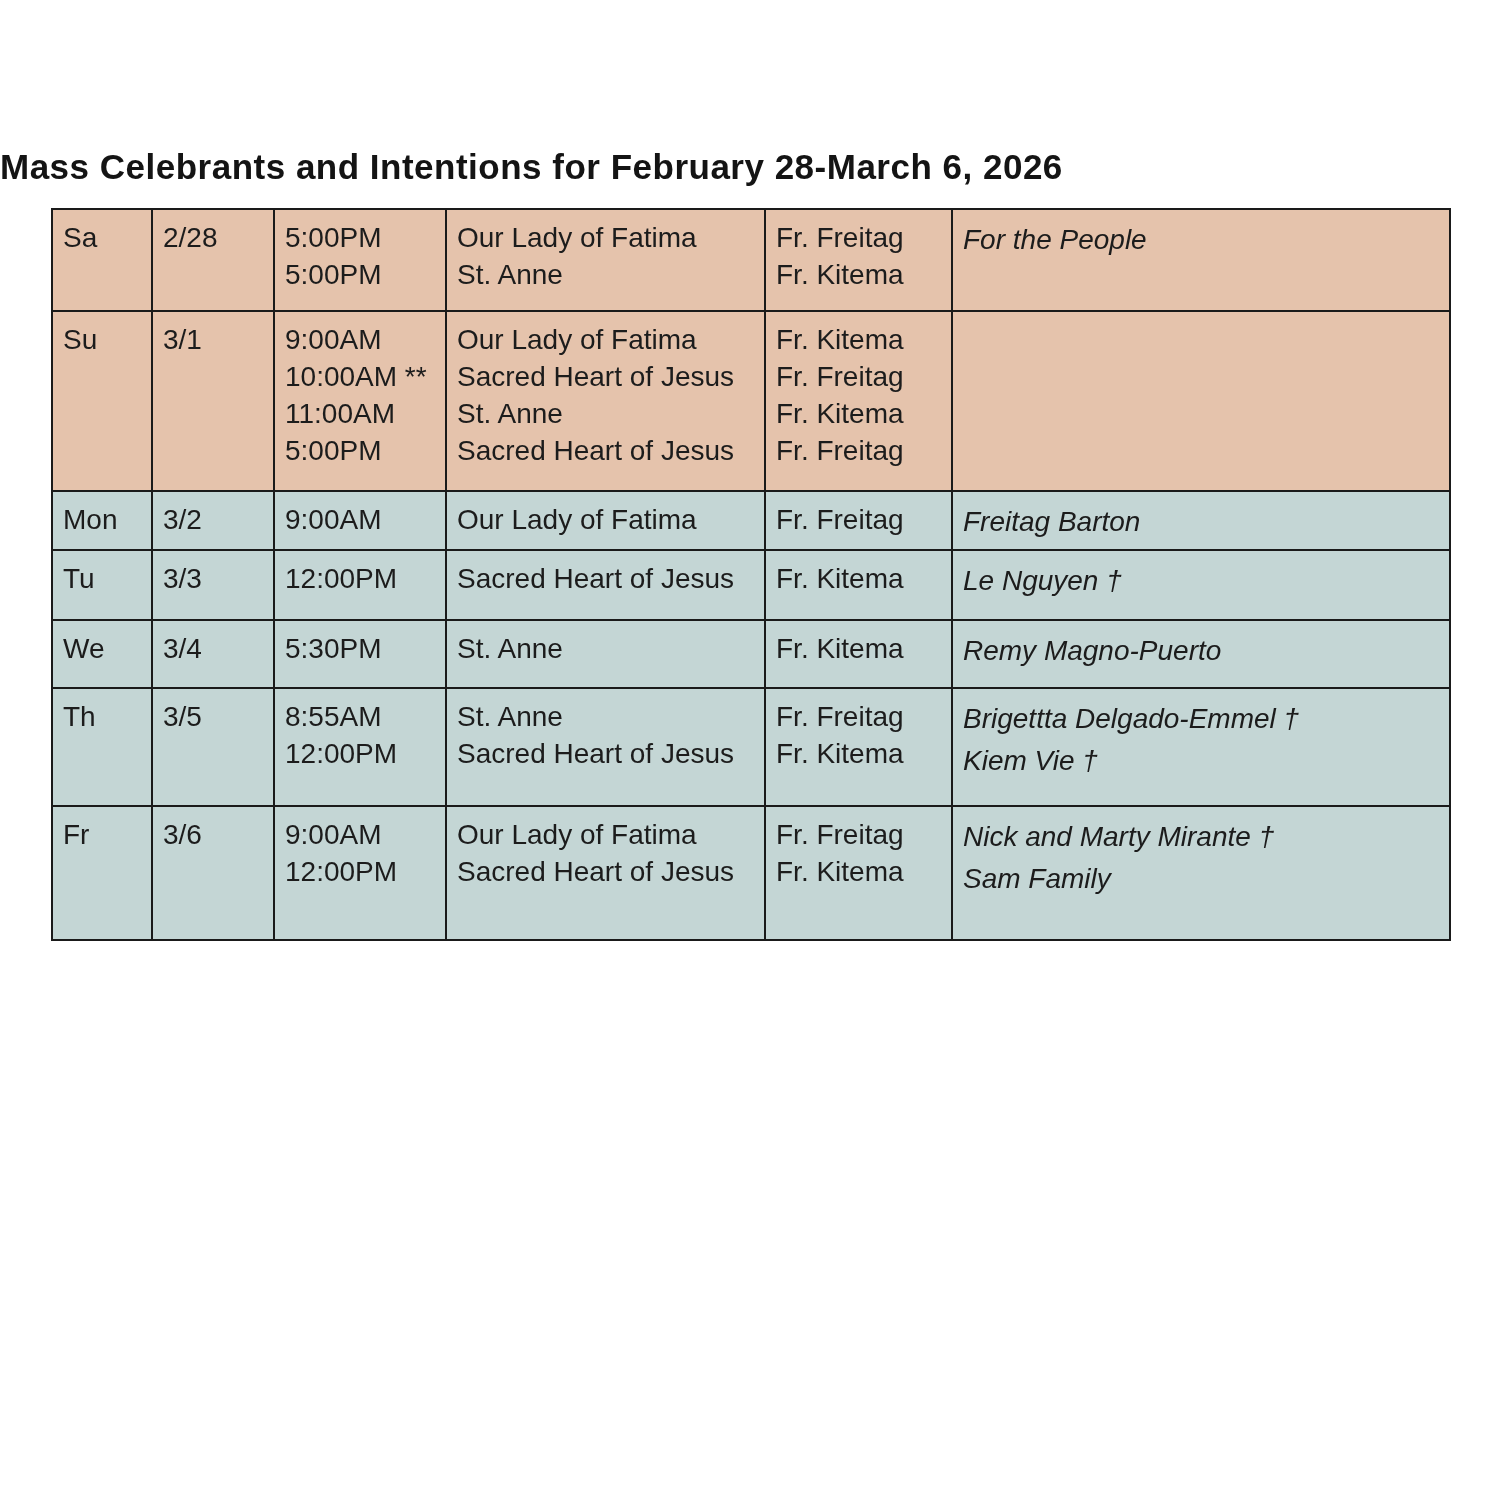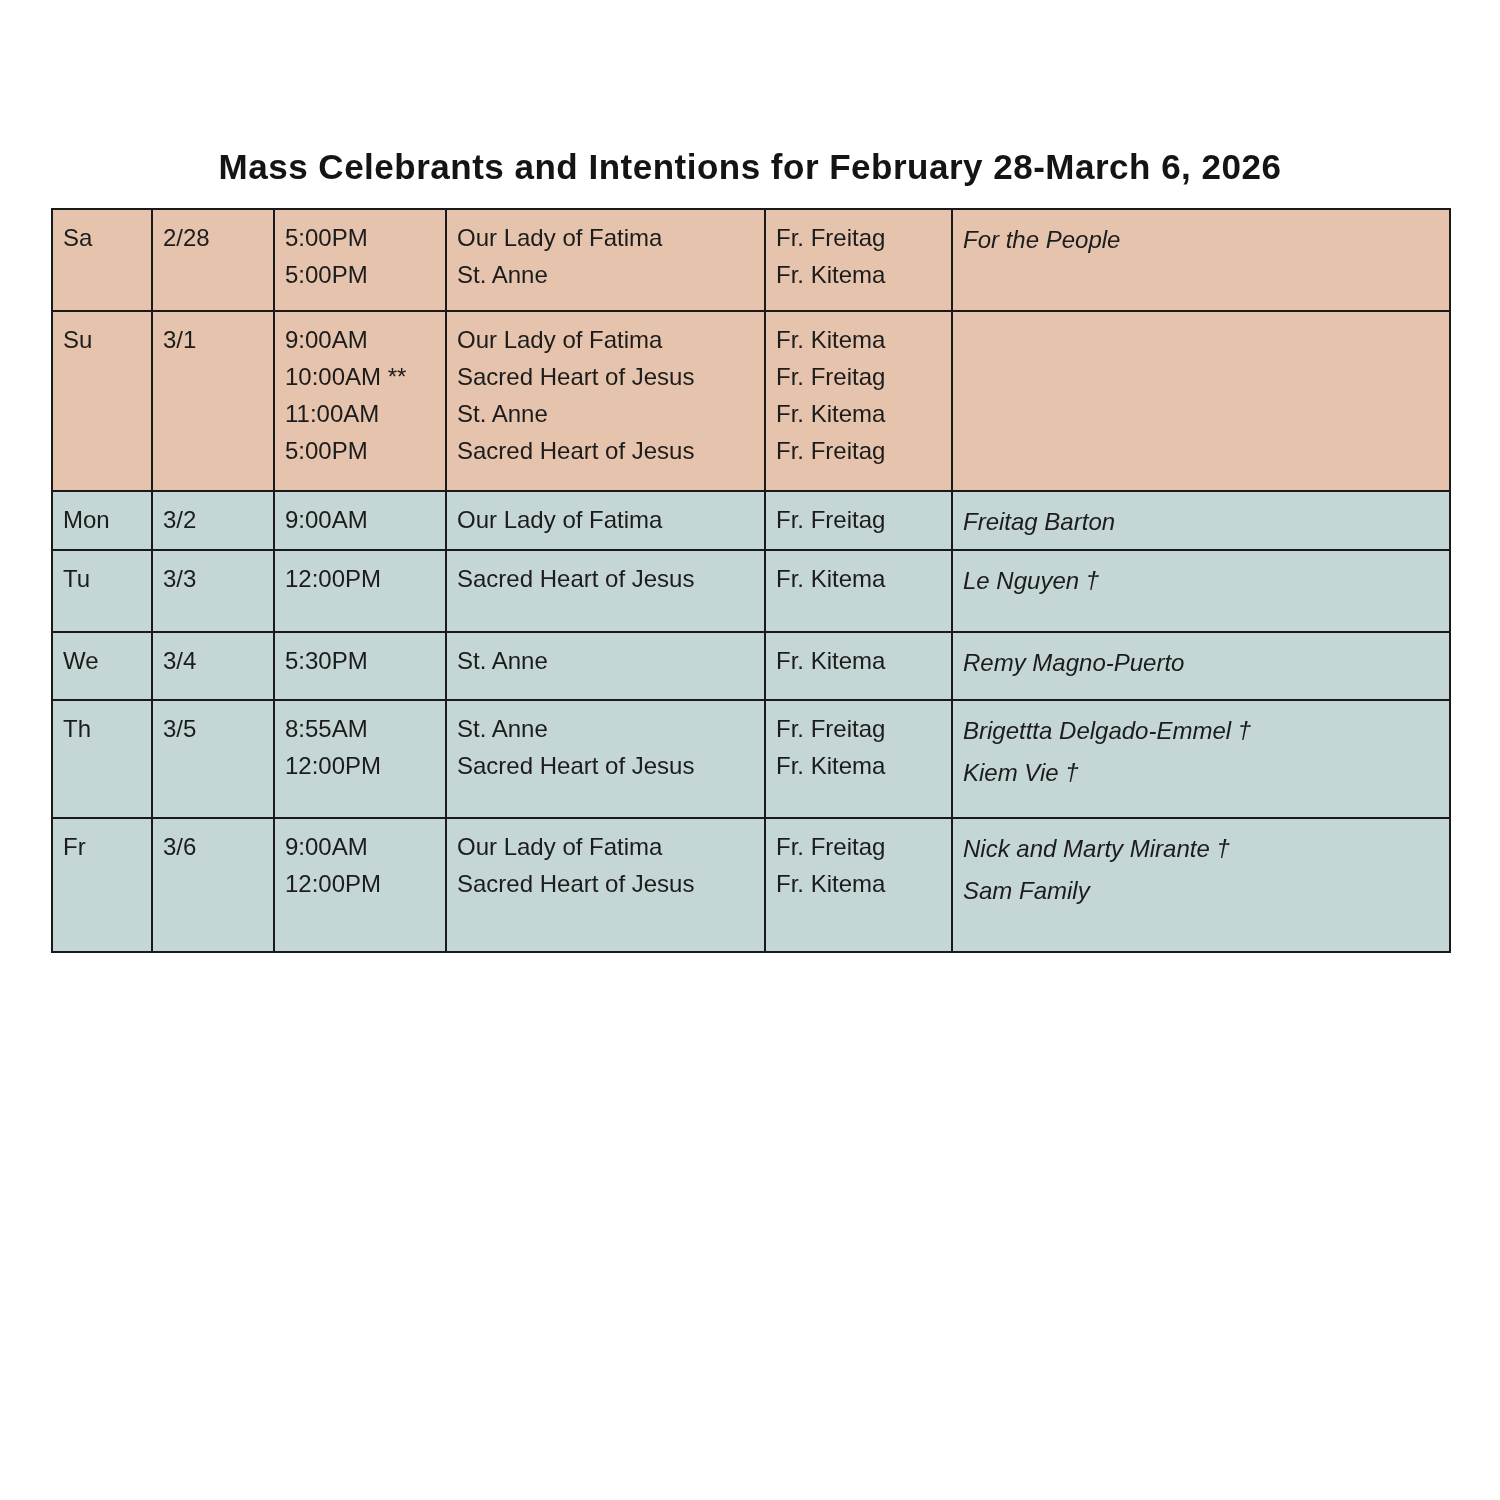--- a/index.html
+++ b/index.html
@@ -10,40 +10,39 @@
     height: 1500px;
     font-family: "Liberation Sans", sans-serif;
     position: relative;
     overflow: hidden;
   }
   .page-title {
     position: absolute;
     top: 147px;
     left: 0;
     width: 1500px;
-    text-align: center;
     font-size: 35px;
     font-weight: bold;
     letter-spacing: 0.5px;
     color: #141414;
     white-space: nowrap;
   }
   table.schedule {
     position: absolute;
     left: 51px;
     top: 208px;
     width: 1398px;
     border-collapse: collapse;
     table-layout: fixed;
   }
   table.schedule td {
     border: 2px solid #1a1a1a;
     vertical-align: top;
     padding: 9px 6px 6px 10px;
-    font-size: 24px;
+    font-size: 28px;
     line-height: 37px;
     color: #1c1c1c;
     overflow: hidden;
   }
   tr.peach td { background: var(--peach-row, #e5c3ac); }
   tr.teal td  { background: var(--teal-row,  #c4d6d5); }
   .line { white-space: nowrap; }
   .intent {
     font-style: italic;
     line-height: 42px;
@@ -138,21 +137,21 @@
         <div class="line">Our Lady of Fatima</div>
       </td>
       <td>
         <div class="line">Fr. Freitag</div>
       </td>
       <td>
         <div class="intent">Freitag Barton</div>
       </td>
     </tr>
 
-    <tr class="teal" style="height:82px">
+    <tr class="teal" style="height:70px">
       <td>
           <div class="line">Tu</div>
         </td>
       <td>
           <div class="line">3/3</div>
         </td>
       <td>
         <div class="line">12:00PM</div>
       </td>
       <td>

